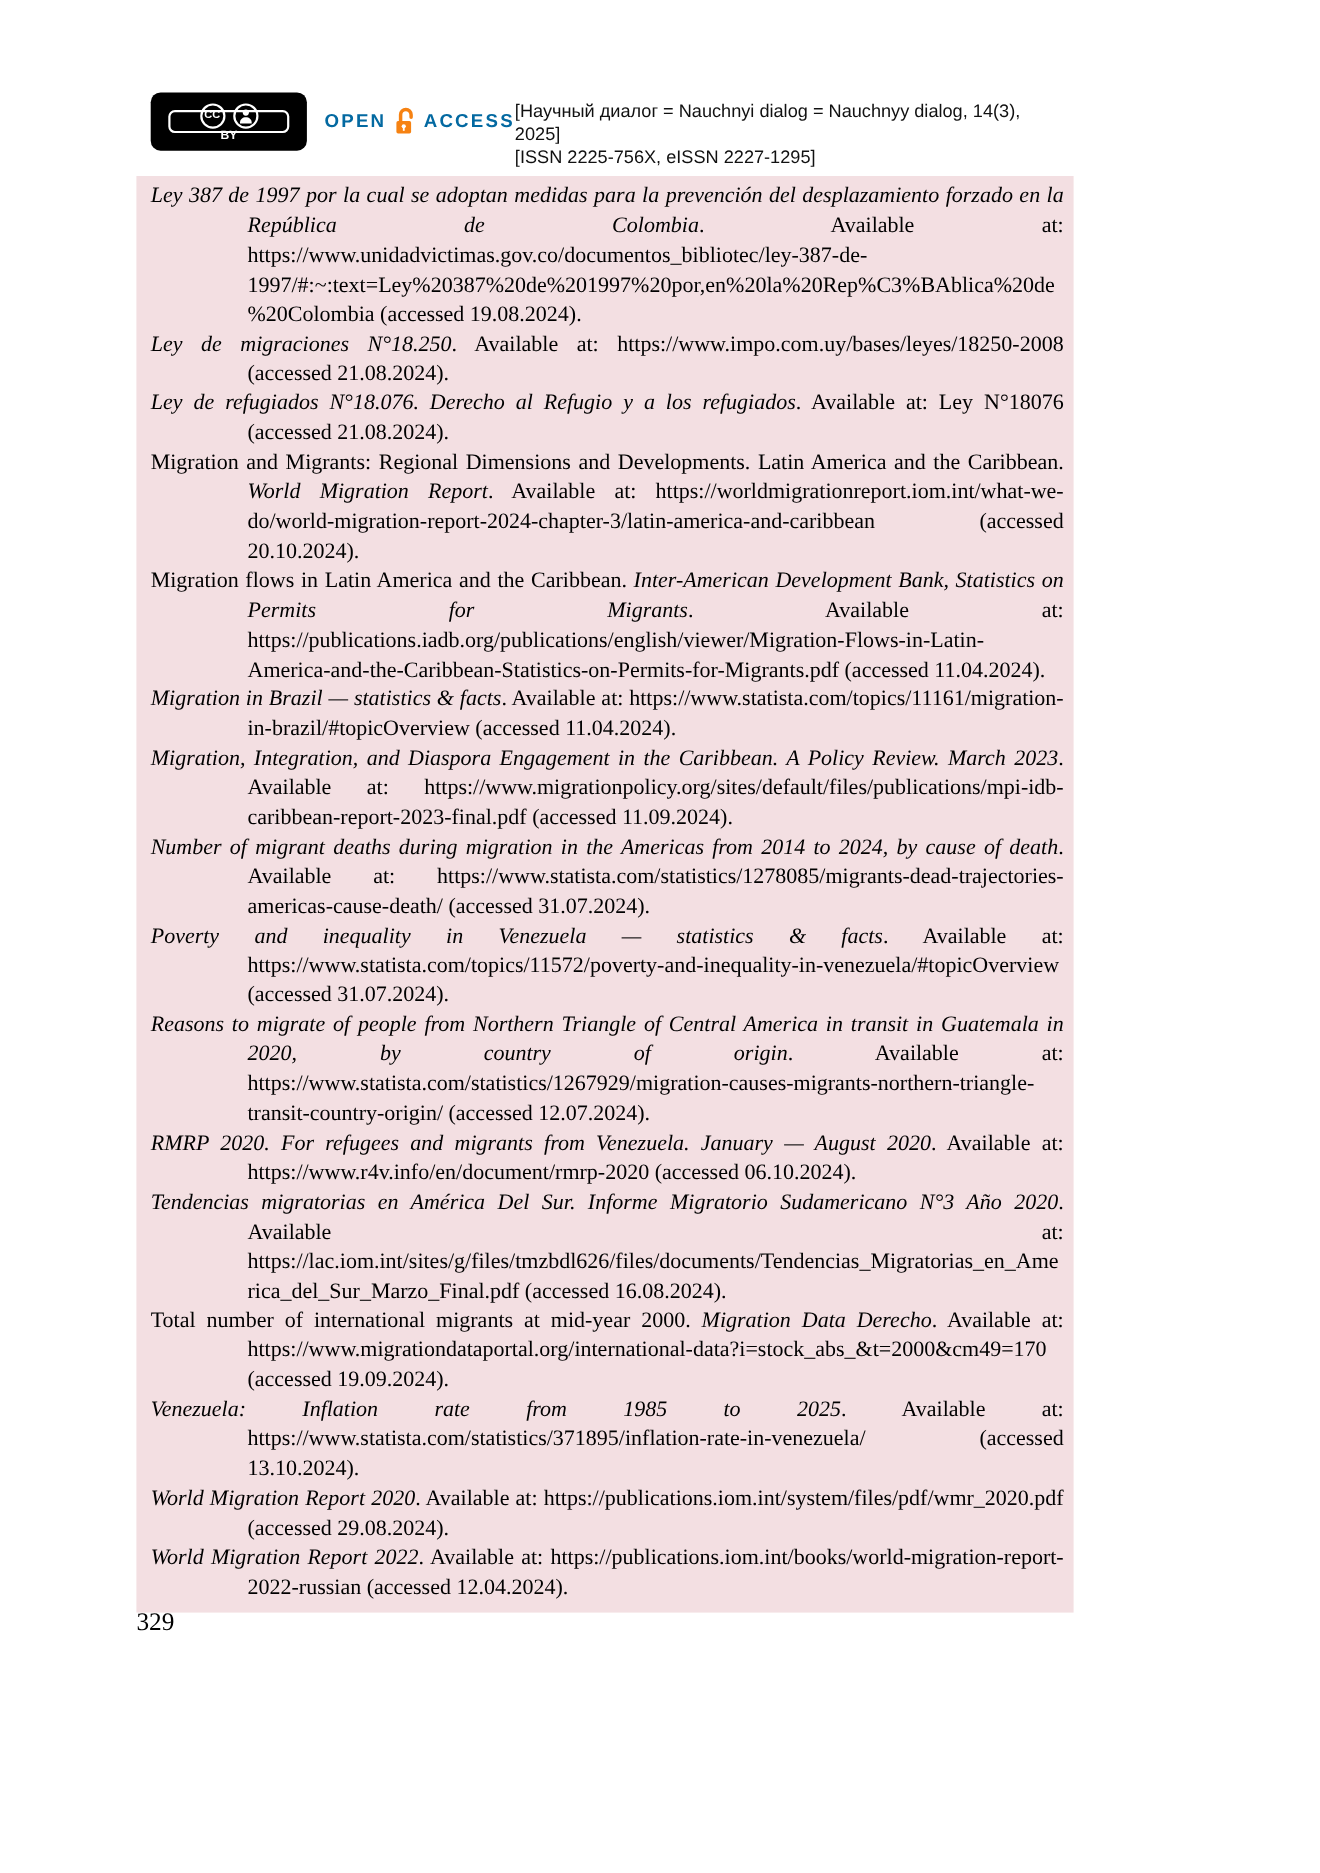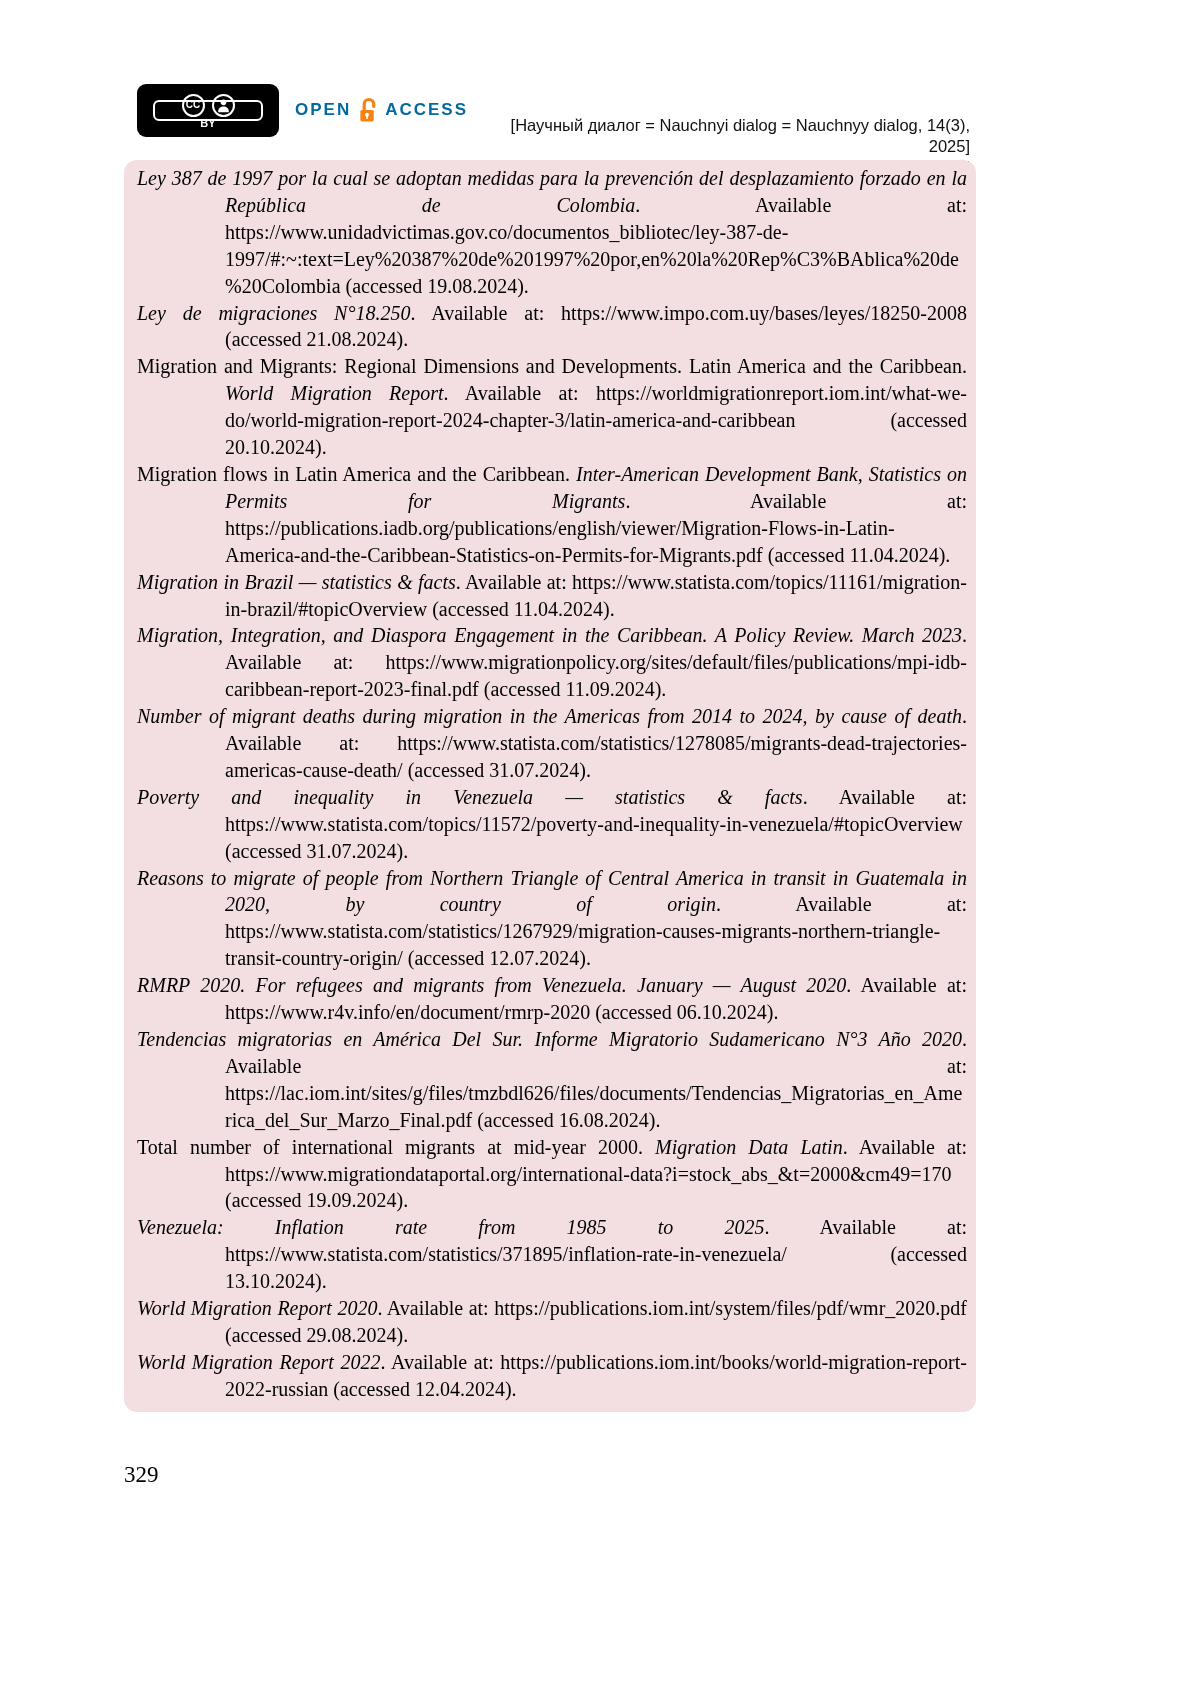--- a/index.html
+++ b/index.html
@@ -44,33 +44,31 @@
   .oa-logo {
     display: flex; align-items: center; gap: 5px;
     margin-left: 16px; margin-top: 12px;
     font-family: "Liberation Sans", sans-serif;
     font-weight: bold; font-size: 17px; letter-spacing: 2px;
     color: #0369a1;
   }
   .oa-logo svg { display: block; }
 
   .journal-info {
-    margin-left: auto; text-align: right;
+    margin-left: auto; 
     font-family: "Liberation Sans", sans-serif;
     font-size: 16.5px; line-height: 21px; color: #111;
     padding-top: 7px;
-    margin-top: 24px;
   }
 
   
   .refs-block {
     position: absolute; top: 160px; left: 124px; width: 852px;
     background: #f3dfe2;
     padding: 5px 9px 9px 13px;
-    border-radius: 13px;
   }
   .ref {
     font-size: 20px; line-height: 26.9px;
     text-align: justify;
     padding-left: 88px; text-indent: -88px;
     overflow-wrap: break-word;
   }
   .ref .it { font-style: italic; }
 
   
@@ -118,30 +116,31 @@
       <div>[Научный диалог = Nauchnyi dialog = Nauchnyy dialog, 14(3), 2025]</div>
       <div>[ISSN 2225-756X, eISSN 2227-1295]</div>
     </div>
 
   </header>
 
   <main class="refs-block">
 
   <p class="ref"><span class="it">Ley 387 de 1997 por la cual se adoptan medidas para la prevención del desplazamiento forzado en la República de Colombia</span><span class="rm">. Available at: https://www.unidadvictimas.gov.co/documentos_bibliotec/ley-387-de-1997/#:~:text=Ley%20387%20de%201997%20por,en%20la%20Rep%C3%BAblica%20de%20Colombia (accessed 19.08.2024).</span></p>
       <p class="ref"><span class="it">Ley de migraciones N°18.250</span><span class="rm">. Available at: https://www.impo.com.uy/bases/leyes/18250-2008 (accessed 21.08.2024).</span></p>
+      <p class="ref"><span class="it">Ley de refugiados N°18.076. Derecho al Refugio y a los refugiados</span><span class="rm">. Available at: Ley N°18076 (accessed 21.08.2024).</span></p>
       <p class="ref"><span class="rm">Migration and Migrants: Regional Dimensions and Developments. Latin America and the Caribbean. </span><span class="it">World Migration Report</span><span class="rm">. Available at: https://worldmigrationreport.iom.int/what-we-do/world-migration-report-2024-chapter-3/latin-america-and-caribbean (accessed 20.10.2024).</span></p>
       <p class="ref"><span class="rm">Migration flows in Latin America and the Caribbean. </span><span class="it">Inter-American Development Bank, Statistics on Permits for Migrants</span><span class="rm">. Available at: https://publications.iadb.org/publications/english/viewer/Migration-Flows-in-Latin-America-and-the-Caribbean-Statistics-on-Permits-for-Migrants.pdf (accessed 11.04.2024).</span></p>
       <p class="ref"><span class="it">Migration in Brazil — statistics &amp; facts</span><span class="rm">. Available at: https://www.statista.com/topics/11161/migration-in-brazil/#topicOverview (accessed 11.04.2024).</span></p>
       <p class="ref"><span class="it">Migration, Integration, and Diaspora Engagement in the Caribbean. A Policy Review. March 2023</span><span class="rm">. Available at: https://www.migrationpolicy.org/sites/default/files/publications/mpi-idb-caribbean-report-2023-final.pdf (accessed 11.09.2024).</span></p>
       <p class="ref"><span class="it">Number of migrant deaths during migration in the Americas from 2014 to 2024, by cause of death</span><span class="rm">. Available at: https://www.statista.com/statistics/1278085/migrants-dead-trajectories-americas-cause-death/ (accessed 31.07.2024).</span></p>
       <p class="ref"><span class="it">Poverty and inequality in Venezuela — statistics &amp; facts</span><span class="rm">. Available at: https://www.statista.com/topics/11572/poverty-and-inequality-in-venezuela/#topicOverview (accessed 31.07.2024).</span></p>
       <p class="ref"><span class="it">Reasons to migrate of people from Northern Triangle of Central America in transit in Guatemala in 2020, by country of origin</span><span class="rm">. Available at: https://www.statista.com/statistics/1267929/migration-causes-migrants-northern-triangle-transit-country-origin/ (accessed 12.07.2024).</span></p>
       <p class="ref"><span class="it">RMRP 2020. For refugees and migrants from Venezuela. January — August 2020</span><span class="rm">. Available at: https://www.r4v.info/en/document/rmrp-2020 (accessed 06.10.2024).</span></p>
       <p class="ref"><span class="it">Tendencias migratorias en América Del Sur. Informe Migratorio Sudamericano N°3 Año 2020</span><span class="rm">. Available at: https://lac.iom.int/sites/g/files/tmzbdl626/files/documents/Tendencias_Migratorias_en_America_del_Sur_Marzo_Final.pdf (accessed 16.08.2024).</span></p>
-      <p class="ref"><span class="rm">Total number of international migrants at mid-year 2000. </span><span class="it">Migration Data Latin</span><span class="rm">. Available at: https://www.migrationdataportal.org/international-data?i=stock_abs_&amp;t=2000&amp;cm49=170 (accessed 19.09.2024).</span></p>
+      <p class="ref"><span class="rm">Total number of international migrants at mid-year 2000. </span><span class="it">Migration Data Derecho</span><span class="rm">. Available at: https://www.migrationdataportal.org/international-data?i=stock_abs_&amp;t=2000&amp;cm49=170 (accessed 19.09.2024).</span></p>
       <p class="ref"><span class="it">Venezuela: Inflation rate from 1985 to 2025</span><span class="rm">. Available at: https://www.statista.com/statistics/371895/inflation-rate-in-venezuela/ (accessed 13.10.2024).</span></p>
       <p class="ref"><span class="it">World Migration Report 2020</span><span class="rm">. Available at: https://publications.iom.int/system/files/pdf/wmr_2020.pdf (accessed 29.08.2024).</span></p>
       <p class="ref"><span class="it">World Migration Report 2022</span><span class="rm">. Available at: https://publications.iom.int/books/world-migration-report-2022-russian (accessed 12.04.2024).</span></p>
     </main>
 
   <footer class="page-footer">
     <span>329</span>
   </footer>
 
 </div>

